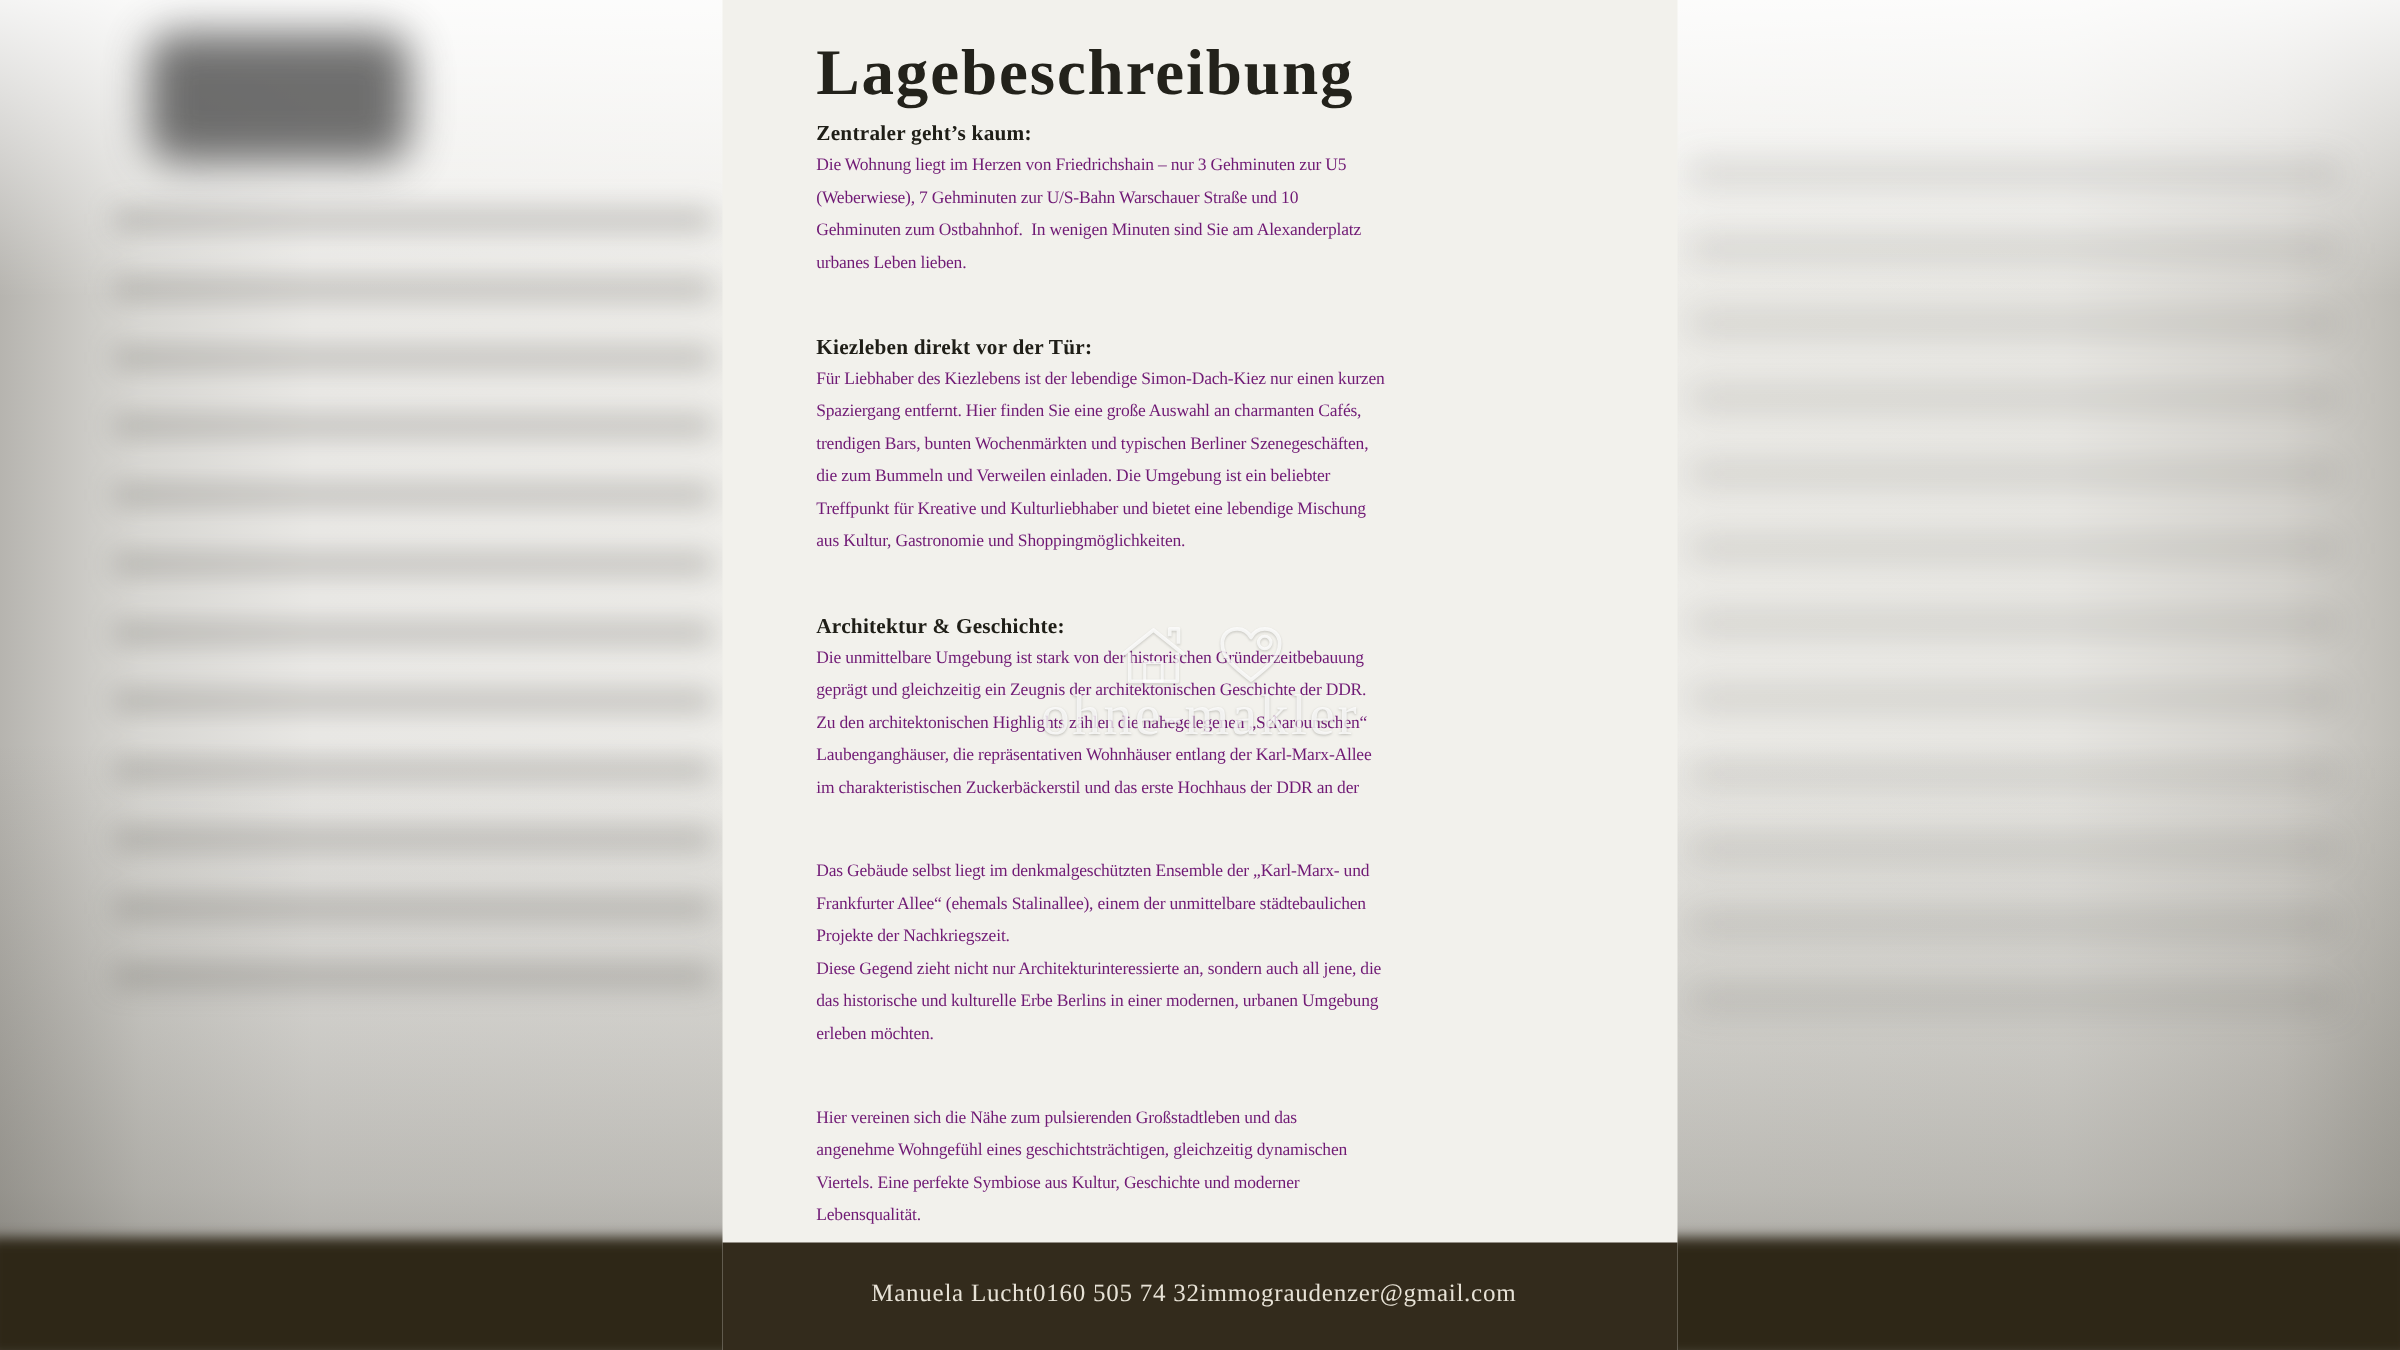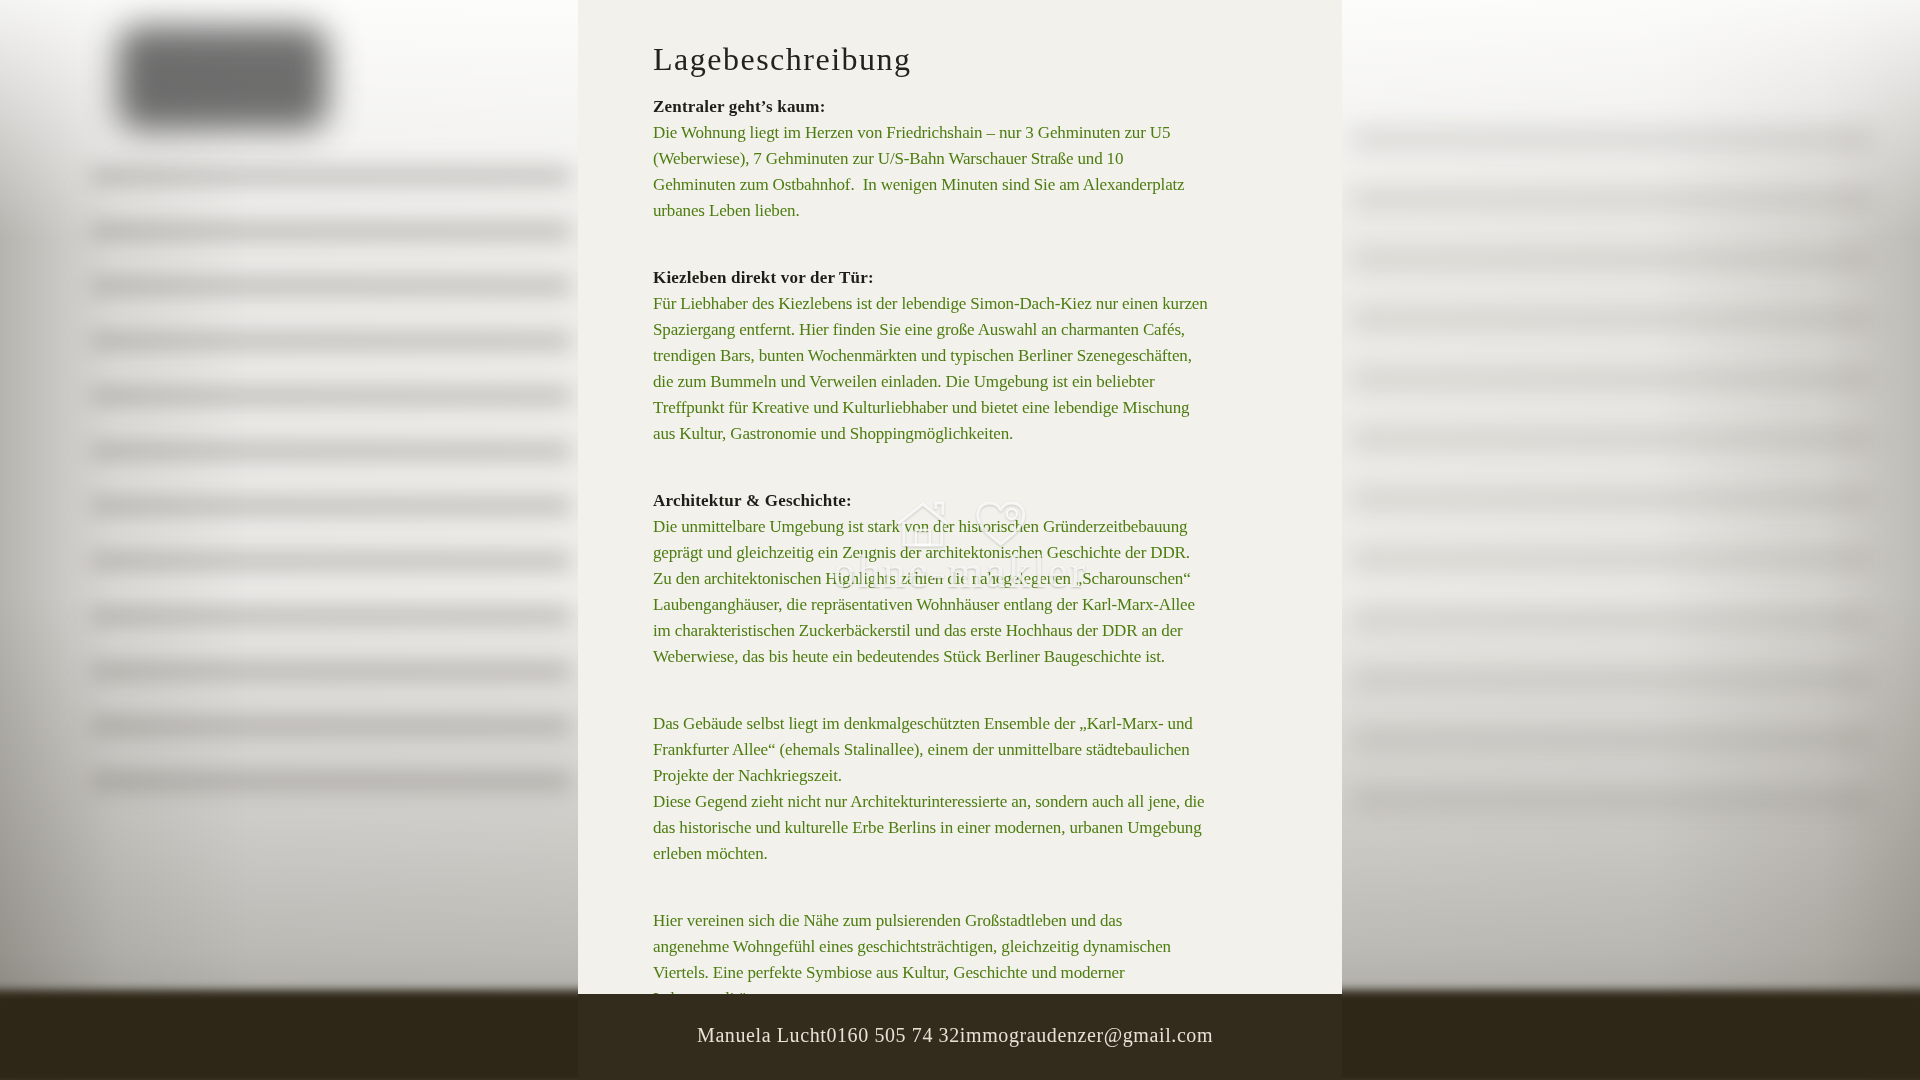--- a/index.html
+++ b/index.html
@@ -33,30 +33,30 @@
     position:absolute;left:-10px;right:-10px;bottom:-6px;height:96px;
     background:#2e2717;filter:blur(5px);
   }
   
   .page{
     position:absolute;left:578px;top:0;width:764px;height:1080px;
     background:#f2f1ec;
   }
   .content{padding:30px 49px 0 75px;}
   .doc-title{
-    font-size:32px;line-height:58px;margin:0 0 6px 0;
-    color:#23221b;letter-spacing:1.5px;font-weight:normal;
+    font-size:52px;line-height:58px;margin:0 0 6px 0;
+    color:#23221b;letter-spacing:1.5px;font-weight:bold;
   }
   .sec{margin-top:41px;}
   .sec.first{margin-top:4px;}
   .sec-heading{
     font-weight:bold;font-size:17px;line-height:26px;color:#1f1e17;letter-spacing:.2px;white-space:pre;
   }
   .line{
-    font-size:17px;line-height:26px;color:#4d7c0f;letter-spacing:-.15px;white-space:pre;
+    font-size:14px;line-height:26px;color:#701a75;letter-spacing:-.15px;white-space:pre;
   }
   
   .watermark{
     position:absolute;left:50%;top:500px;transform:translateX(-50%);
     text-align:left;pointer-events:none;
     color:rgba(255,255,255,.78);
   }
   .wm-icons{display:flex;justify-content:center;gap:20px;height:48px;
     filter:drop-shadow(0 1px 1px rgba(95,95,85,.35));}
   .wm-text{
@@ -103,21 +103,20 @@
             <div class="line">Treffpunkt für Kreative und Kulturliebhaber und bietet eine lebendige Mischung</div>
             <div class="line">aus Kultur, Gastronomie und Shoppingmöglichkeiten.</div>
           </section>
           <section class="sec">
             <div class="sec-heading">Architektur &amp; Geschichte:</div>
             <div class="line">Die unmittelbare Umgebung ist stark von der historischen Gründerzeitbebauung</div>
             <div class="line">geprägt und gleichzeitig ein Zeugnis der architektonischen Geschichte der DDR.</div>
             <div class="line">Zu den architektonischen Highlights zählen die nahegelegenen „Scharounschen“</div>
             <div class="line">Laubenganghäuser, die repräsentativen Wohnhäuser entlang der Karl-Marx-Allee</div>
             <div class="line">im charakteristischen Zuckerbäckerstil und das erste Hochhaus der DDR an der</div>
-            <div class="line">Weberwiese, das bis heute ein bedeutendes Stück Berliner Baugeschichte ist.</div>
           </section>
           <section class="sec">
             <div class="line">Das Gebäude selbst liegt im denkmalgeschützten Ensemble der „Karl-Marx- und</div>
             <div class="line">Frankfurter Allee“ (ehemals Stalinallee), einem der unmittelbare städtebaulichen</div>
             <div class="line">Projekte der Nachkriegszeit.</div>
             <div class="line">Diese Gegend zieht nicht nur Architekturinteressierte an, sondern auch all jene, die</div>
             <div class="line">das historische und kulturelle Erbe Berlins in einer modernen, urbanen Umgebung</div>
             <div class="line">erleben möchten.</div>
           </section>
           <section class="sec">

